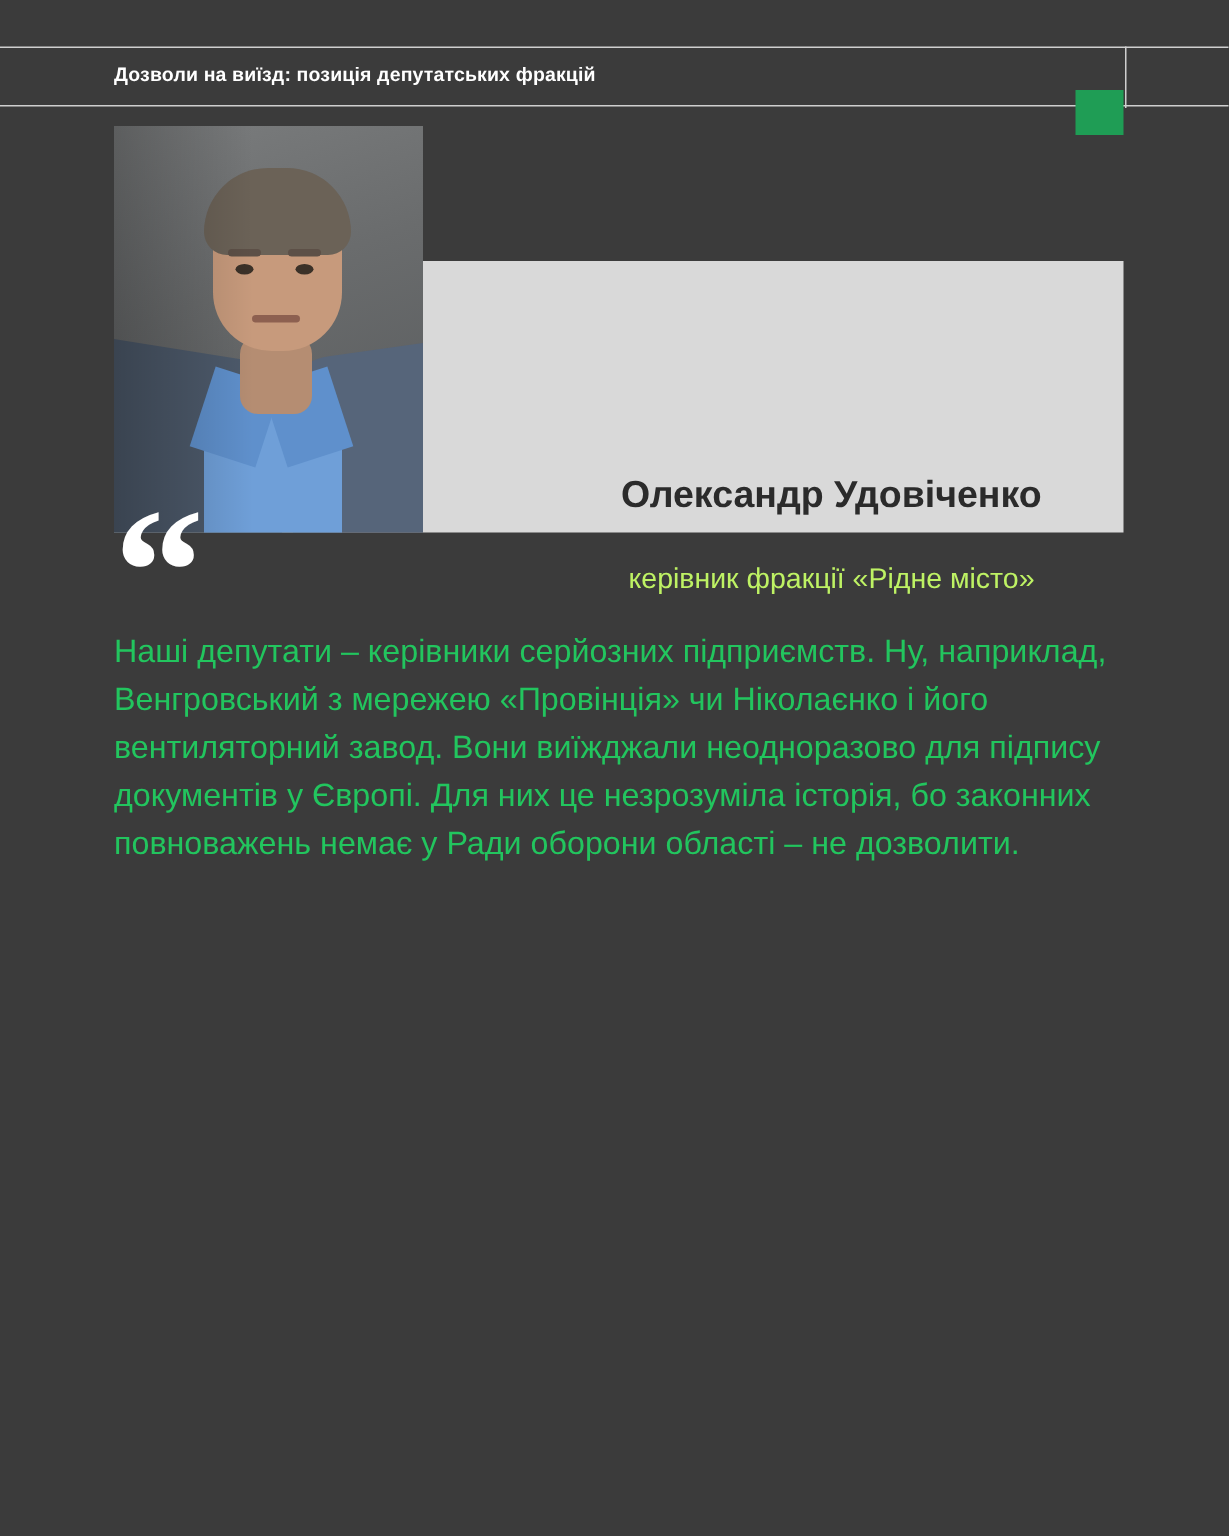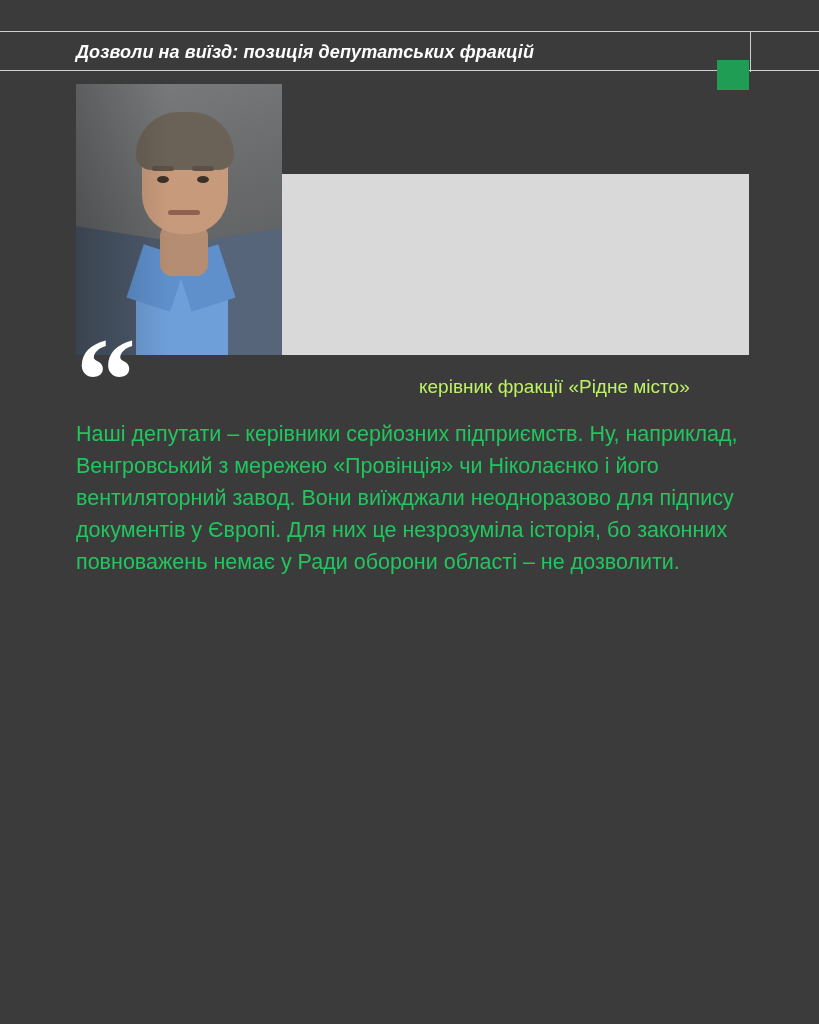--- a/index.html
+++ b/index.html
@@ -38,22 +38,21 @@
     right: 68px;
     top: -1px;
     width: 1px;
     height: 41px;
     background: #cfcfcf;
   }
   .header-title {
     position: absolute;
     left: 76px;
     top: 42px;
-    font-size: 18px;
-    font-style: italic;
+    font-size: 13px;
     font-weight: bold;
     letter-spacing: 0.1px;
     color: #ffffff;
     white-space: nowrap;
   }
   .accent-square {
     position: absolute;
     left: 717px;
     top: 60px;
     width: 32px;
@@ -269,20 +268,21 @@
       <div class="p-head"></div>
       <div class="p-hair"></div>
       <div class="p-brow-l"></div>
       <div class="p-brow-r"></div>
       <div class="p-eye-l"></div>
       <div class="p-eye-r"></div>
       <div class="p-mouth"></div>
       <div class="p-shadow"></div>
     </div>
 
+    <div class="speaker-name">Олександр Удовіченко</div>
     <div class="speaker-role">керівник фракції «Рідне місто»</div>
   </div>
 
   <div class="quote-mark">“</div>
 
   <div class="quote-body">
     <p>Наші депутати – керівники серйозних підприємств. Ну, наприклад, Венгровський з мережею «Провінція» чи Ніколаєнко і його вентиляторний завод. Вони виїжджали неодноразово для підпису документів у Європі. Для них це незрозуміла історія, бо законних повноважень немає у Ради оборони області – не дозволити.</p>
   </div>
 
 </div>

